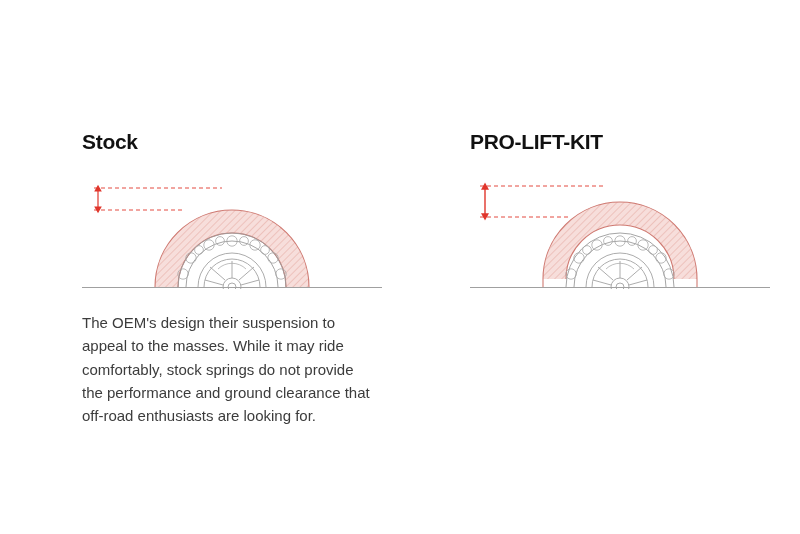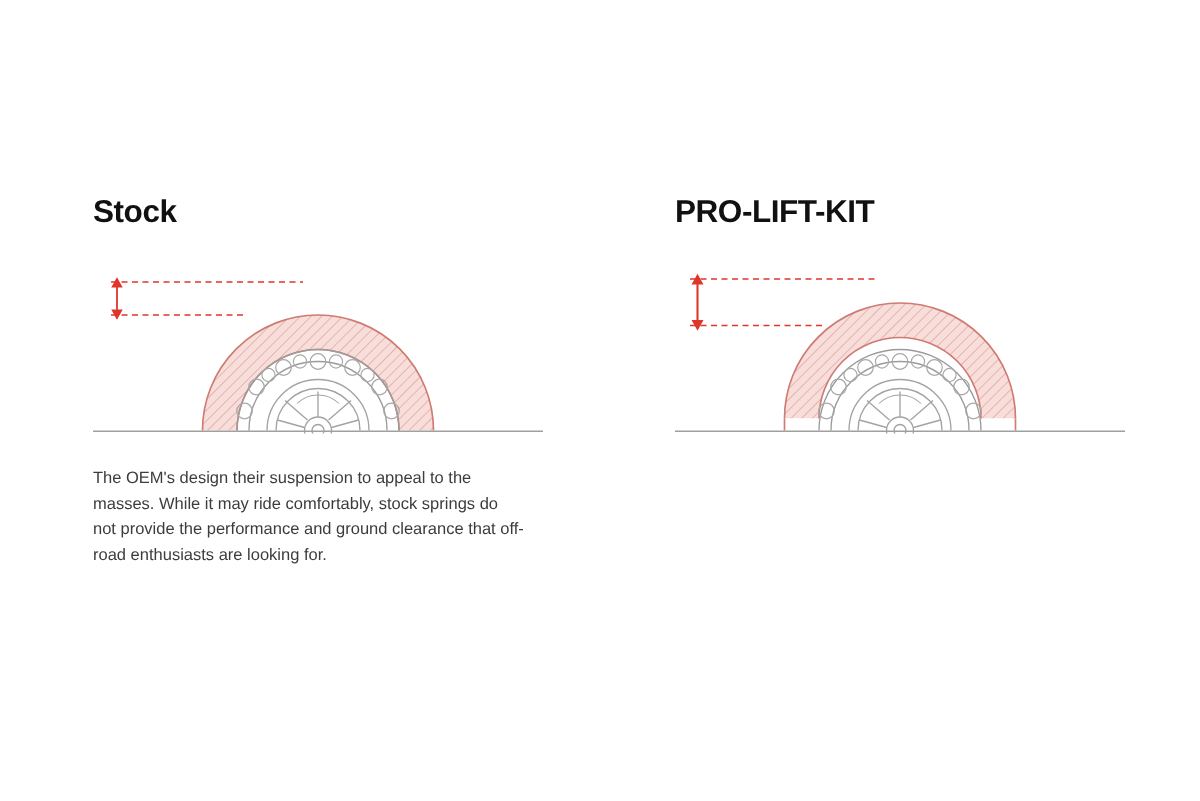--- a/index.html
+++ b/index.html
@@ -11,20 +11,21 @@
     width: 800px;
     height: 534px;
     font-family: "Liberation Sans", sans-serif;
     color: #1b1b1b;
     position: relative;
     overflow: hidden;
   }
   .canvas {
     position: absolute;
     inset: 0;
+    margin-left: 20px;
   }
   .panel {
     position: absolute;
     top: 130px;
     width: 340px;
   }
   .panel-left  { left: 62px; }
   .panel-right { left: 450px; }
 
   .panel-title {
@@ -38,21 +39,21 @@
 
   .figure {
     position: relative;
     width: 300px;
     height: 110px;
     margin-bottom: 22px;
   }
   .figure svg { display: block; }
 
   .panel-body {
-    font-size: 11px;
+    font-size: 15px;
     line-height: 1.55;
     color: #3c3c3c;
     width: 288px;
     margin: 0;
   }
 </style>
 </head>
 <body>
 
 <div class="canvas">

